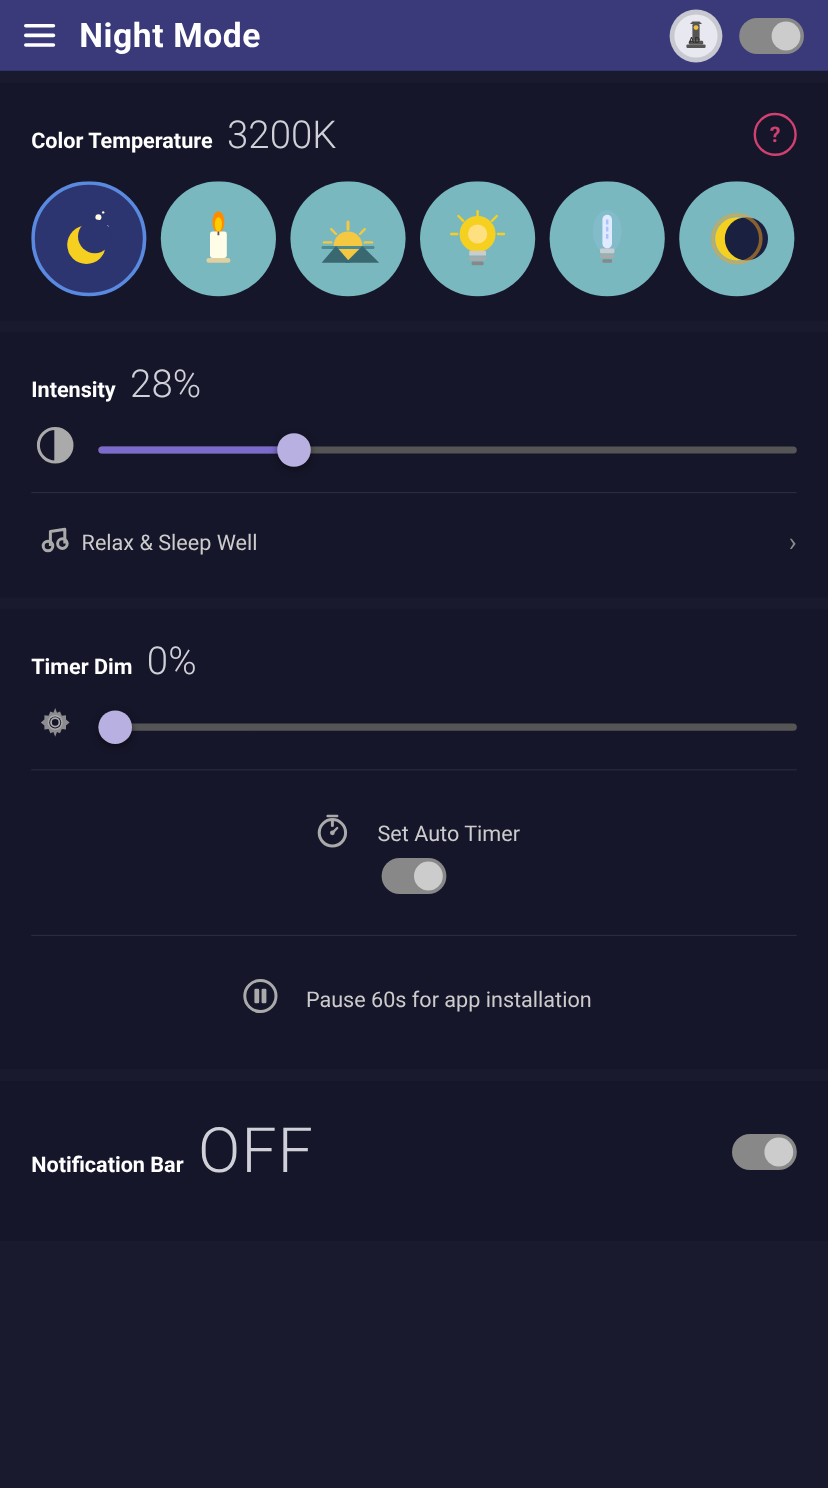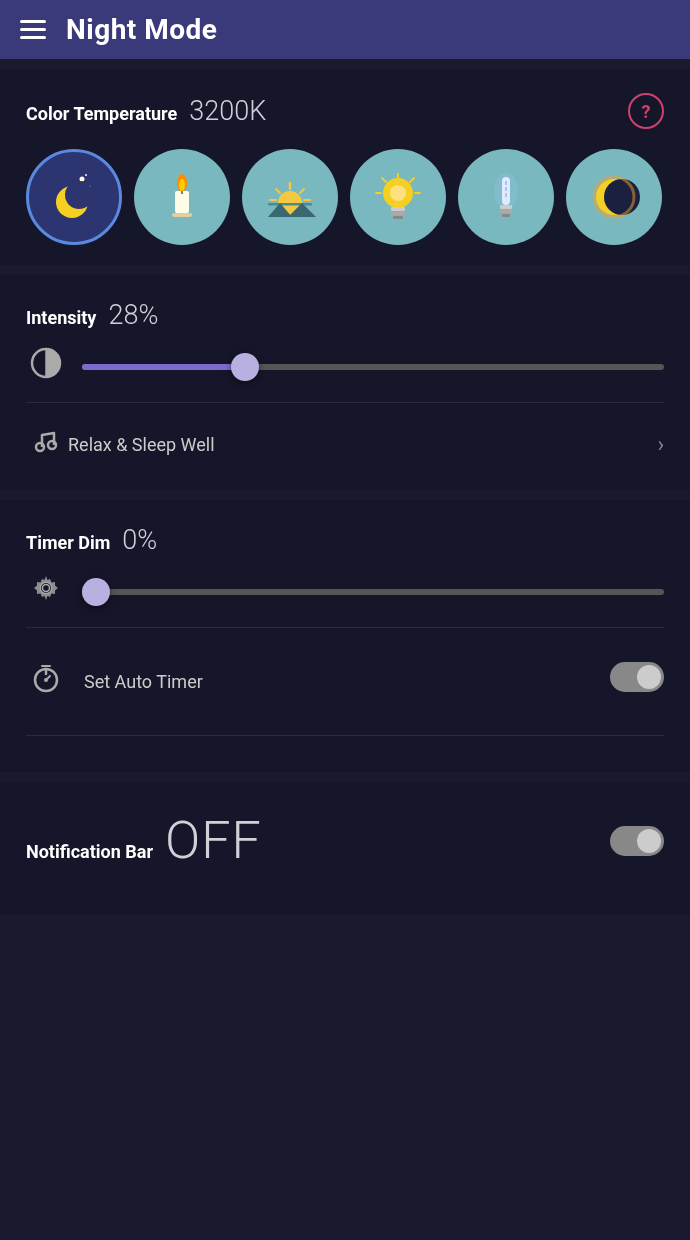--- a/index.html
+++ b/index.html
@@ -114,21 +114,21 @@
       display: flex;
       align-items: baseline;
       gap: 12px;
     }
     .section-label {
       font-size: 18px;
       font-weight: bold;
       color: #ffffff;
     }
     .section-value {
-      font-size: 27px;
+      font-size: 32px;
       font-weight: 300;
       color: #d0d0d8;
     }
     .help-btn {
       width: 36px;
       height: 36px;
       border-radius: 50%;
       border: 2px solid #d04070;
       display: flex;
       align-items: center;
@@ -239,23 +239,24 @@
       color: #ccc;
     }
     .chevron {
       font-size: 22px;
       color: #888;
     }
 
     
     .setting-row {
       display: flex;
-      align-items: flex-start;
+      align-items: center;
       justify-content: space-between;
       padding: 18px 0;
+      flex-direction: column;
     }
     .setting-left {
       display: flex;
       align-items: center;
       gap: 18px;
     }
     .setting-icon {
       font-size: 28px;
       color: #aaa;
       width: 40px;
@@ -282,20 +283,39 @@
 </head>
 <body>
 
 <div class="header">
   <div class="hamburger">
     <span></span>
     <span></span>
     <span></span>
   </div>
   <span class="header-title">Night Mode</span>
+  <div class="header-right">
+    <div class="ad-badge">
+      <div class="ad-badge-inner">
+
+        <svg viewBox="0 0 28 28" width="28" height="28">
+          <rect x="11" y="4" width="6" height="14" fill="#555" rx="1"></rect>
+          <polygon points="9,4 19,4 17,2 11,2" fill="#555"></polygon>
+          <rect x="8" y="18" width="12" height="3" fill="#555" rx="1"></rect>
+          <rect x="6" y="21" width="16" height="3" fill="#555" rx="1"></rect>
+          <circle cx="14" cy="7" r="2" fill="#f0c040"></circle>
+          <text x="8" y="20" font-size="7" fill="#333" font-weight="bold">AD</text>
+        </svg>
+      </div>
+    </div>
+    <div class="toggle-switch off">
+      <div class="track"></div>
+      <div class="thumb"></div>
+    </div>
+  </div>
 </div>
 
 <div class="content">
 
   <div class="section">
     <div class="section-header">
       <div class="section-title-group">
         <span class="section-label">Color Temperature</span>
         <span class="section-value">3200K</span>
       </div>
@@ -472,20 +492,32 @@
         <span class="setting-text">Set Auto Timer</span>
       </div>
       <div class="toggle-switch off">
         <div class="track"></div>
         <div class="thumb"></div>
       </div>
     </div>
 
     <div class="divider"></div>
 
+    <div class="setting-row">
+      <div class="setting-left">
+        <div class="setting-icon">
+          <svg viewBox="0 0 32 32" width="32" height="32">
+            <circle cx="16" cy="16" r="13" fill="none" stroke="#aaa" stroke-width="2.5"></circle>
+            <rect x="11" y="10" width="4" height="12" rx="1" fill="#aaa"></rect>
+            <rect x="17" y="10" width="4" height="12" rx="1" fill="#aaa"></rect>
+          </svg>
+        </div>
+        <span class="setting-text">Pause 60s for app installation</span>
+      </div>
+    </div>
   </div>
 
   <div class="notif-section">
     <div class="section-header">
       <div class="section-title-group">
         <span class="section-label">Notification Bar</span>
         <span class="section-value" style="font-size: 52px; letter-spacing: 1px;">OFF</span>
       </div>
       <div class="toggle-switch off">
         <div class="track"></div>

